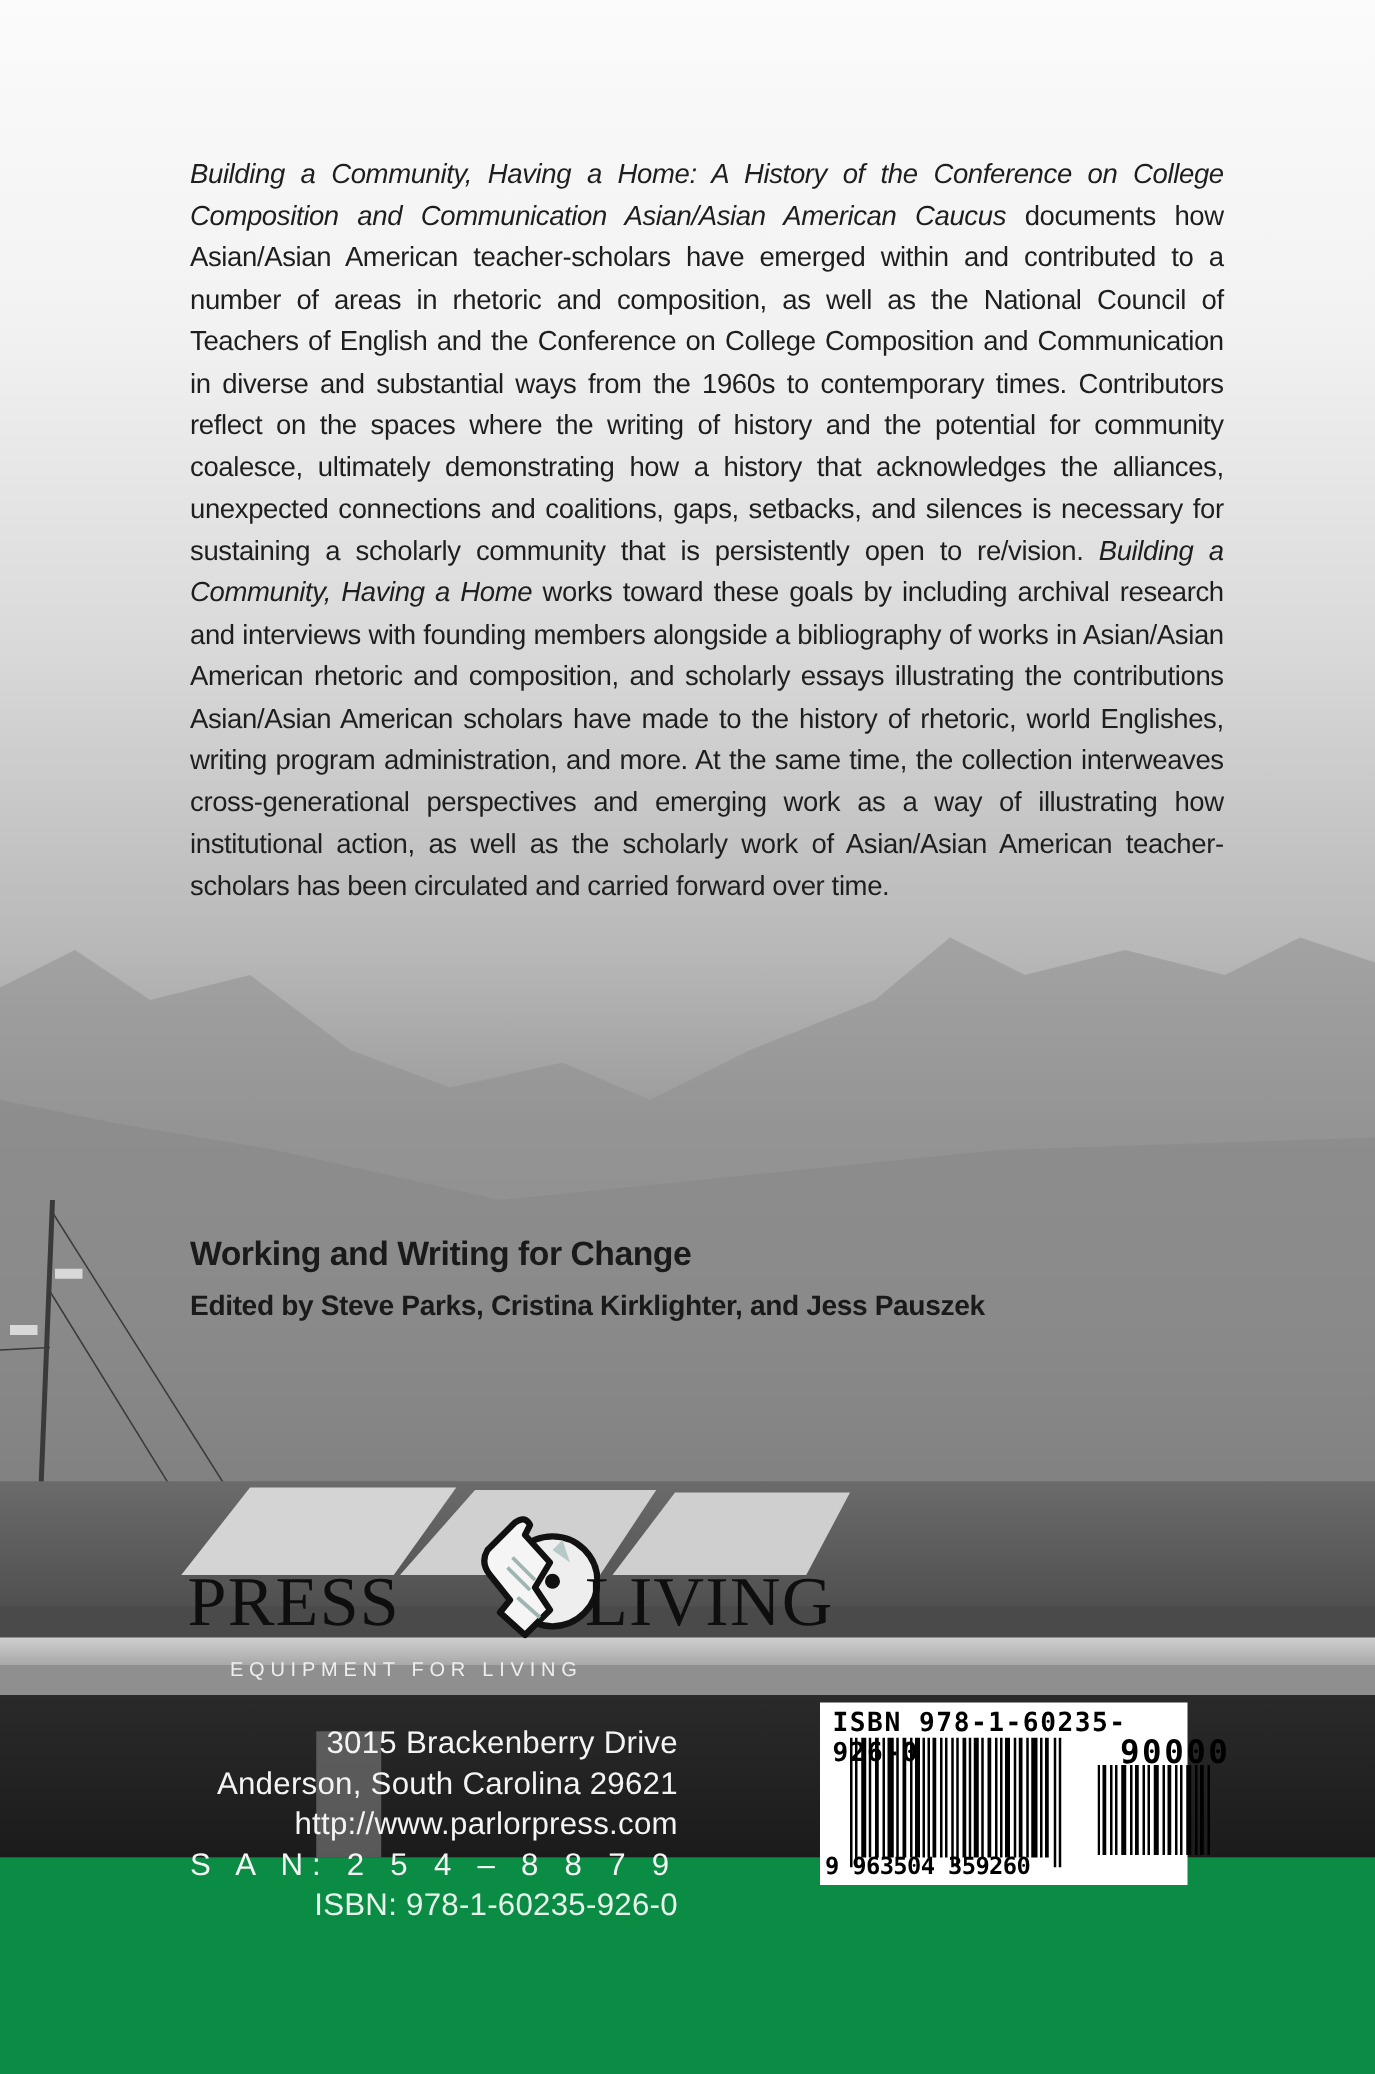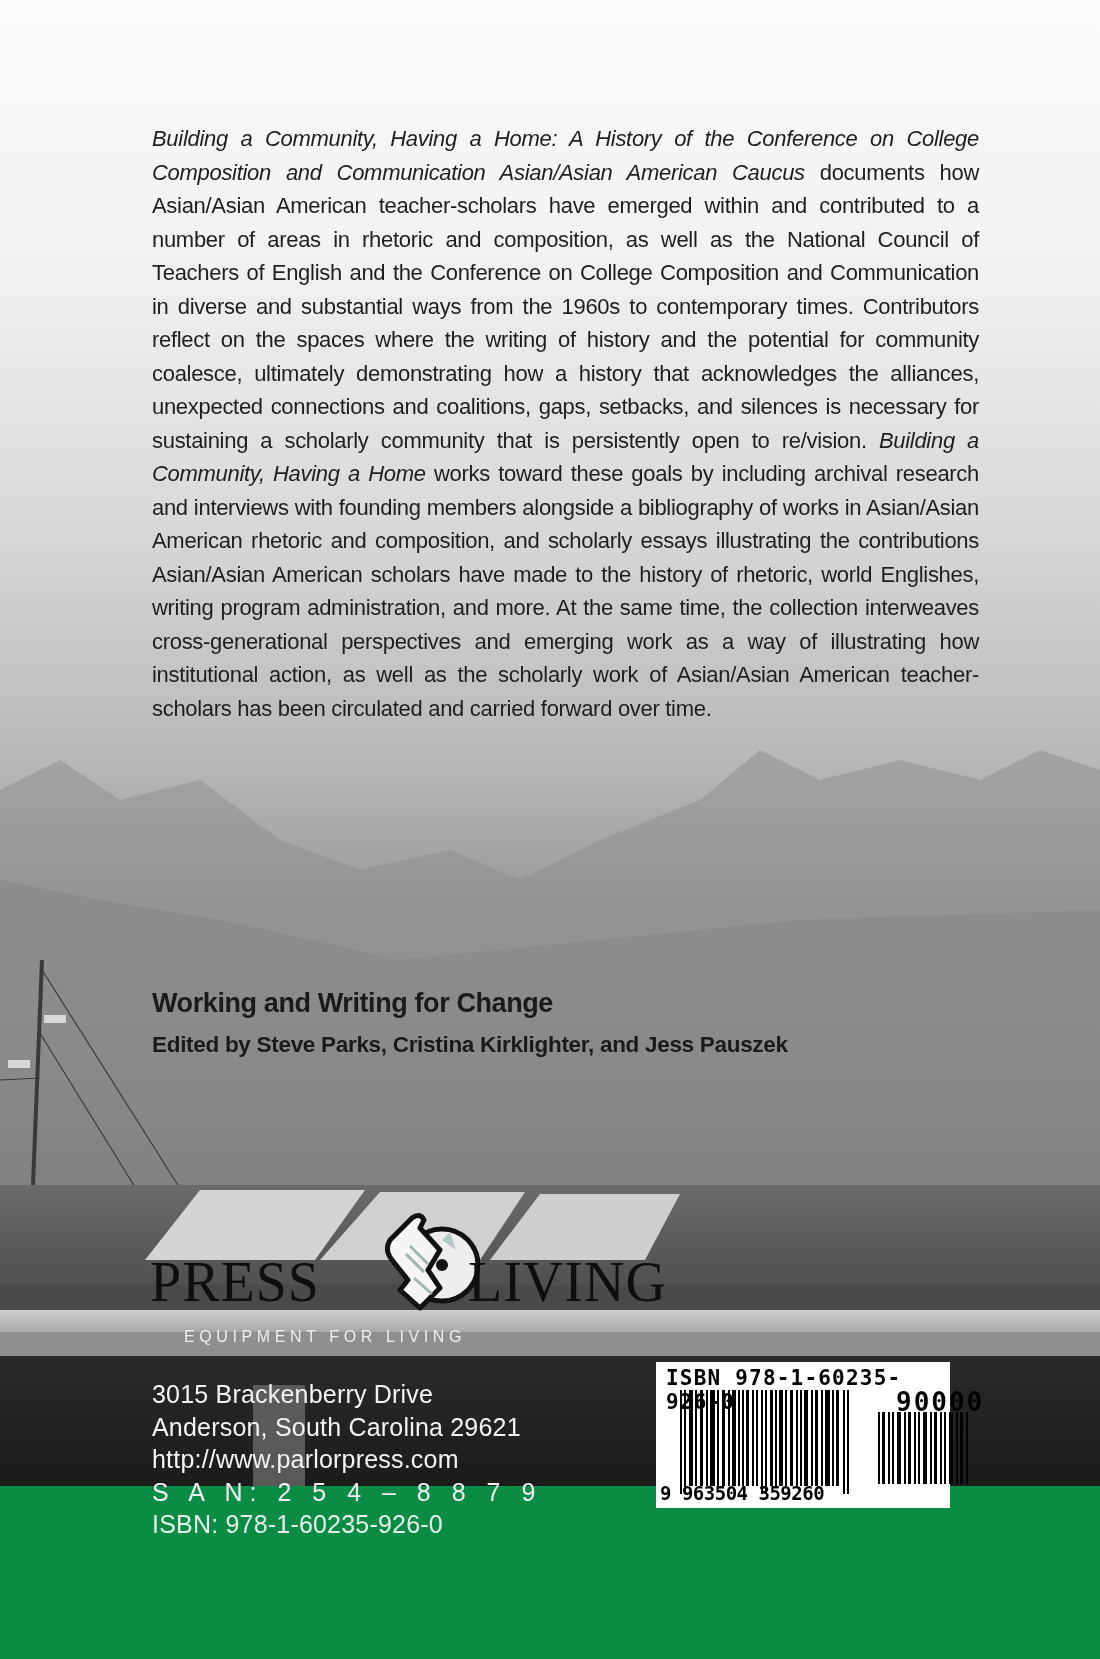--- a/index.html
+++ b/index.html
@@ -22,21 +22,21 @@
   .series { position:absolute; left:152px; top:988px; font-size:27px; font-weight:bold; color:#1a1a1a; letter-spacing:-0.4px; }
   .editors { position:absolute; left:152px; top:1032px; font-size:22.5px; font-weight:bold; color:#1a1a1a; letter-spacing:-0.3px; }
 
   .logo { position:absolute; left:150px; top:1240px; width:500px; height:90px; }
   .logo-word { position:absolute; top:10px; font-family:"Liberation Serif", serif; font-size:56px; color:#0e0e0e; letter-spacing:1px; }
   .logo-word.left { left:0; }
   .logo-word.right { left:318px; }
   .logo-tag { position:absolute; left:34px; top:88px; font-size:16px; letter-spacing:4.6px; color:#eeeeee; }
   .logo-mark { position:absolute; left:230px; top:-30px; width:100px; height:110px; }
 
-  .address { position:absolute; left:152px; top:1378px; font-size:25px; line-height:32.5px; color:#f4f4f4; letter-spacing:0.2px; }
+  .address { position:absolute; left:152px; top:1378px; font-size:25px; line-height:32.5px; color:#f4f4f4; letter-spacing:0.2px;text-align:right; }
   .address .san { letter-spacing:7px; }
   .address .isbn { color:#e8f3ec; }
 
   .barcode { position:absolute; left:656px; top:1362px; width:294px; height:146px; background:#fff; }
   .bc-isbn { position:absolute; left:10px; top:4px; font-family:"DejaVu Sans Mono", monospace; font-size:21px; font-weight:bold; letter-spacing:1.2px; color:#000; }
   .bc-addon-num { position:absolute; left:240px; top:25px; font-family:"DejaVu Sans Mono", monospace; font-size:26px; font-weight:bold; letter-spacing:2px; color:#000; }
   .bc-main { position:absolute; left:24px; top:28px; width:170px; height:104px; }
   .bc-addon { position:absolute; left:222px; top:50px; width:90px; height:72px; }
   .bc-digits { position:absolute; left:4px; top:120px; font-family:"DejaVu Sans Mono", monospace; font-size:19px; font-weight:bold; color:#000; letter-spacing:-0.5px; }
 </style>

